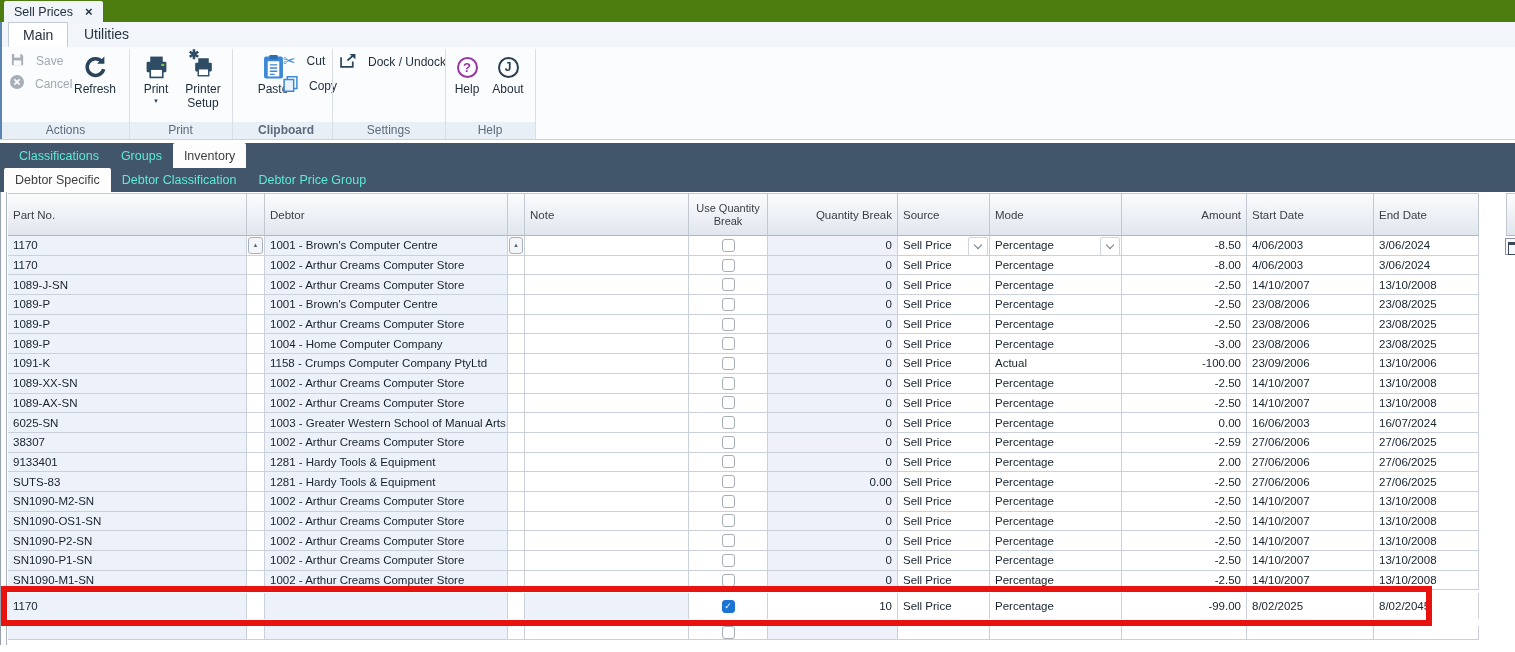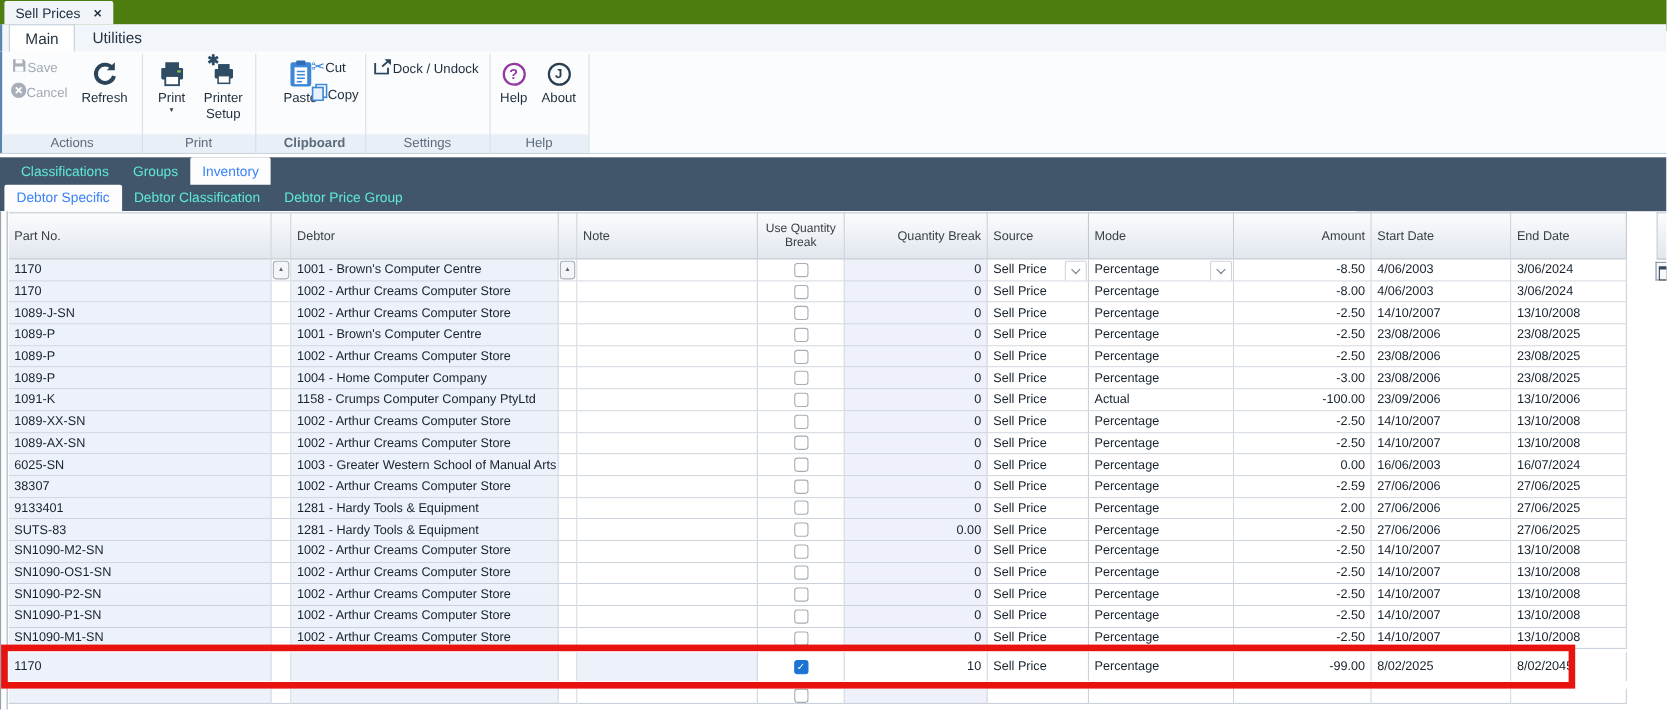--- a/index.html
+++ b/index.html
@@ -22,36 +22,36 @@
   .rtab.plain{left:68px;}
   
   .ribbon{position:absolute;left:0;top:47px;width:1515px;height:93px;background:#FAFCFE;
     border-left:2px solid #5B84B0;box-sizing:border-box;}
   .ribbon-underline{position:absolute;left:0;top:139px;width:1515px;height:1px;background:#C9D3DD;}
   .grp-strip{position:absolute;left:0;top:75px;width:533px;height:17px;background:#E9EFF6;}
   .grp-label{position:absolute;top:75px;height:17px;line-height:17px;text-align:center;
     font-size:12px;color:#5D6B7B;}
   .vsep{position:absolute;top:2px;width:1px;height:90px;background:#D8DFE7;}
   .btn{position:absolute;display:flex;cursor:default;}
-  .btn-small{align-items:center;gap:0;font-size:12px;color:#1F2D3A;}
+  .btn-small{align-items:center;gap:11px;font-size:12px;color:#1F2D3A;}
   .btn-small.disabled{color:#A2A9B2;}
   .btn-big{flex-direction:column;align-items:center;font-size:12px;color:#1F2D3A;}
   .btn-big .ic{height:30px;display:flex;align-items:center;justify-content:center;}
   .circle{width:21px;height:21px;border-radius:50%;display:flex;align-items:center;justify-content:center;
     font-weight:bold;font-size:13px;box-sizing:border-box;}
   .circle.purple{border:2.5px solid #93389E;color:#93389E;}
   .circle.navy{border:2px solid #2B3E50;color:#2B3E50;font-size:12px;}
   .drop-arrow{font-size:6px;color:#2B4459;margin-top:2px;}
   .gear-star{position:absolute;left:-4px;top:-5px;font-size:13px;font-weight:bold;color:#2E4C63;}
   
   .nav{position:absolute;left:0;top:143px;width:1515px;height:49px;background:#42566B;}
   .nav-row1{position:absolute;left:8px;top:0;height:25px;display:flex;}
   .nav-row2{position:absolute;left:4px;top:25px;height:24px;display:flex;}
   .ntab{height:100%;display:flex;align-items:center;padding:0 11px;font-size:12.5px;color:#5eead4;white-space:nowrap;}
-  .ntab.active{background:#FDFDFE;color:#3b82f6;border-radius:2px 2px 0 0;}
+  .ntab.active{background:#FDFDFE;color:#404040;border-radius:2px 2px 0 0;}
   
   .grid{position:absolute;left:0;top:192px;width:1233px;height:460px;background:#fff;font-size:11.5px;color:#17222D;}
   .gutter{position:absolute;left:0;top:0;width:7px;height:453px;background:#FDFDFE;
     border-left:1px solid #97A1AD;border-right:1px solid #A8B1BC;box-sizing:border-box;}
   .hdr{position:absolute;left:8px;top:1px;height:43px;display:flex;}
   .hcell{background:linear-gradient(#FBFCFD,#E1E6EE);border-right:1px solid #C2C8D1;
     border-top:1px solid #C2C8D1;border-bottom:1px solid #AEB6C0;box-sizing:border-box;
     display:flex;align-items:center;padding:0 5px;color:#3A3F45;white-space:nowrap;overflow:hidden;}
   .hdr-extra{position:absolute;left:1506px;top:1px;width:9px;height:43px;
     background:linear-gradient(#FBFCFD,#E1E6EE);border-top:1px solid #C2C8D1;

